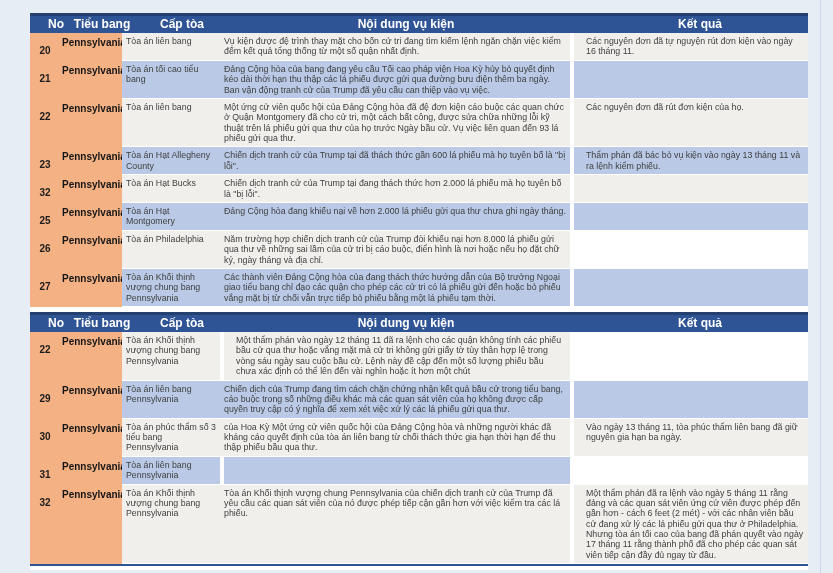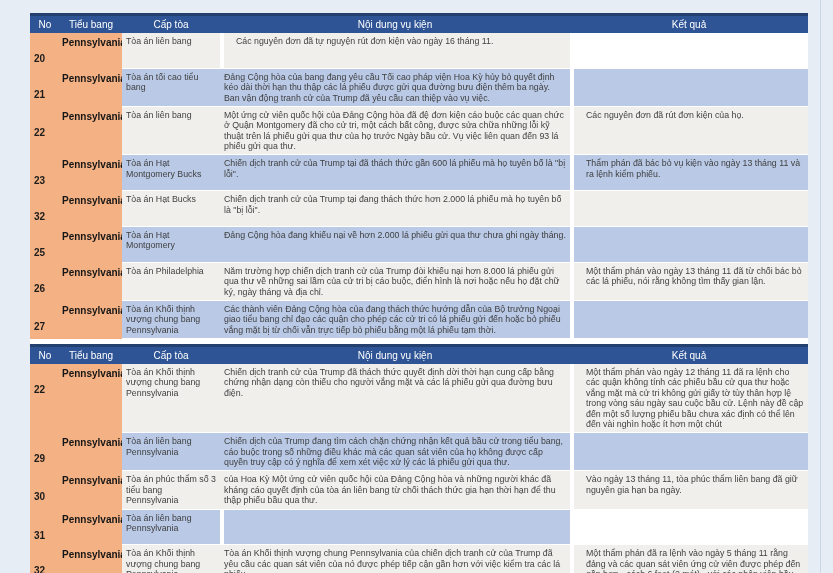--- a/index.html
+++ b/index.html
@@ -15,30 +15,30 @@
     background:#ffffff;padding-bottom:4px;
   }
   .tbl{width:778px;}
   .tbl + .tbl{margin-top:5px;}
   .tbl-2{border-bottom:2px solid var(--header-bg,#2e5495);}
   .hdr{
     display:grid;grid-template-columns:30px 62px 98px 350px 238px;
     background:var(--header-bg,#2e5495);
     border-top:3px solid var(--header-top,#24406e);
     color:var(--header-text,#fff);
-    font-weight:normal;font-size:10px;line-height:17px;
+    font-weight:bold;font-size:12px;line-height:17px;padding-left:11px;
   }
   .hdr .hcell{text-align:center;white-space:nowrap;overflow:hidden;}
   .row{display:grid;grid-template-columns:30px 62px 98px 350px 238px;}
   .cell{
     font-size:8.8px;line-height:1.18;color:var(--text,#3f3f3f);
     padding:3px 4px 3px 4px;border-bottom:1px solid #fff;
     overflow:hidden;
   }
-  .cell.no{font-weight:bold;font-size:10px;color:#1c1c1c;text-align:left;padding-top:20px;}
+  .cell.no{font-weight:bold;font-size:10px;color:#1c1c1c;text-align:center;padding-top:12px;}
   .cell.state{font-weight:bold;font-size:10px;color:#161616;white-space:nowrap;padding-top:4px;padding-left:2px;}
   .cell.result{border-left:4px solid #ffffff;padding-left:12px;}
   
   .band-light .court,.band-light .content,.band-light .result{background:var(--band-light,#f0efec);}
   .band-blue  .court,.band-blue  .content,.band-blue  .result{background:var(--band-blue,#b9c9e6);}
   
   .state-hl .no,.state-hl .state{
     background:var(--state-highlight-bg,#f4b183);
     border-bottom:1px solid var(--state-highlight-bg,#f4b183);
   }
@@ -58,40 +58,41 @@
       <div class="hcell">Tiểu bang</div>
       <div class="hcell">Cấp tòa</div>
       <div class="hcell">Nội dung vụ kiện</div>
       <div class="hcell">Kết quả</div>
     </div>
     <div>
         <div class="row band-light state-hl">
     <div class="cell no">20</div>
     <div class="cell state">Pennsylvania</div>
     <div class="cell court">Tòa án liên bang</div>
+    <div class="cell content">Vụ kiện  được đệ trình thay mặt cho bốn cử tri đang tìm kiếm lệnh ngăn chặn việc kiểm đếm kết quả tổng thống từ một số quận nhất định.</div>
     <div class="cell result">Các nguyên đơn đã tự nguyện rút đơn kiện vào ngày 16 tháng 11.</div>
   </div>
         <div class="row band-blue state-hl">
     <div class="cell no">21</div>
     <div class="cell state">Pennsylvania</div>
     <div class="cell court">Tòa án tối cao tiểu bang</div>
     <div class="cell content">Đảng Cộng hòa của bang đang yêu cầu Tối cao pháp viện Hoa Kỳ hủy bỏ quyết định kéo dài thời hạn thu thập các lá phiếu được gửi qua đường bưu điện thêm ba ngày. Ban vận động tranh cử của Trump đã yêu cầu can thiệp vào vụ việc.</div>
     <div class="cell result"></div>
   </div>
         <div class="row band-light state-hl">
     <div class="cell no">22</div>
     <div class="cell state">Pennsylvania</div>
     <div class="cell court">Tòa án liên bang</div>
     <div class="cell content">Một ứng cử viên quốc hội của Đảng Cộng hòa đã đệ đơn kiện cáo buộc các quan chức ở Quận Montgomery đã cho cử tri, một cách bất công, được sửa chữa những lỗi kỹ thuật trên lá phiếu gửi qua thư của họ trước Ngày bầu cử. Vụ việc liên quan đến 93 lá phiếu gửi qua thư.</div>
     <div class="cell result">Các nguyên đơn đã rút đơn kiện của họ.</div>
   </div>
         <div class="row band-blue state-hl">
     <div class="cell no">23</div>
     <div class="cell state">Pennsylvania</div>
-    <div class="cell court">Tòa án Hạt Montgomery Bucks</div>
+    <div class="cell court">Tòa án Hạt Allegheny County</div>
     <div class="cell content">Chiến dịch tranh cử của Trump tại đã thách thức gần 600 lá phiếu mà họ tuyên bố là "bị lỗi".</div>
     <div class="cell result">Thẩm phán đã bác bỏ vụ kiện vào ngày 13 tháng 11 và ra lệnh kiểm phiếu.</div>
   </div>
         <div class="row band-light state-hl">
     <div class="cell no">32</div>
     <div class="cell state">Pennsylvania</div>
     <div class="cell court">Tòa án Hạt  Bucks</div>
     <div class="cell content">Chiến dịch tranh cử của Trump tại  đang thách thức hơn 2.000 lá phiếu mà họ tuyên bố là "bị lỗi".</div>
     <div class="cell result"></div>
   </div>
@@ -100,21 +101,20 @@
     <div class="cell state">Pennsylvania</div>
     <div class="cell court">Tòa án Hạt  Montgomery</div>
     <div class="cell content">Đảng Cộng hòa  đang khiếu nại về hơn 2.000 lá phiếu gửi qua thư chưa ghi ngày tháng.</div>
     <div class="cell result"></div>
   </div>
         <div class="row band-light state-hl">
     <div class="cell no">26</div>
     <div class="cell state">Pennsylvania</div>
     <div class="cell court">Tòa án Philadelphia</div>
     <div class="cell content">Năm trường hợp chiến dịch tranh cử của Trump đòi khiếu nại hơn 8.000 lá phiếu gửi qua thư về những sai lầm của cử tri bị cáo buộc, điển hình là nơi hoặc nếu họ đặt chữ ký, ngày tháng và địa chỉ.</div>
-    <div class="cell result">Một thẩm phán vào ngày 13 tháng 11 đã từ chối bác bỏ các lá phiếu, nói rằng không tìm thấy gian lận.</div>
   </div>
         <div class="row band-blue state-hl">
     <div class="cell no">27</div>
     <div class="cell state">Pennsylvania</div>
     <div class="cell court">Tòa án Khối thịnh vượng chung bang Pennsylvania</div>
     <div class="cell content">Các thành viên Đảng Cộng hòa của đang thách thức hướng dẫn của Bộ trưởng Ngoại giao tiểu bang chỉ đạo các quận cho phép các cử tri có lá phiếu gửi đến hoặc bỏ phiếu vắng mặt bị từ chối vẫn trực tiếp bỏ phiếu bằng một lá phiếu tạm thời.</div>
     <div class="cell result"></div>
   </div>
       </div>
   </div>
@@ -125,21 +125,20 @@
       <div class="hcell">Tiểu bang</div>
       <div class="hcell">Cấp tòa</div>
       <div class="hcell">Nội dung vụ kiện</div>
       <div class="hcell">Kết quả</div>
     </div>
     <div>
         <div class="row band-light state-hl">
     <div class="cell no">22</div>
     <div class="cell state">Pennsylvania</div>
     <div class="cell court">Tòa án Khối thịnh vượng chung bang Pennsylvania</div>
-    <div class="cell content">Chiến dịch tranh cử của Trump đã thách thức quyết định dời thời hạn cung cấp bằng chứng nhận dạng còn thiếu cho người vắng mặt và các lá phiếu gửi qua đường bưu điện.</div>
     <div class="cell result">Một thẩm phán vào ngày 12 tháng 11 đã ra lệnh cho các quận không tính các phiếu bầu cử qua thư hoặc vắng mặt mà cử tri không gửi giấy tờ tùy thân hợp lệ trong vòng sáu ngày sau cuộc bầu cử. Lệnh này đề cập đến một số lượng phiếu bầu chưa xác định có thể lên đến vài nghìn hoặc ít hơn một chút</div>
   </div>
         <div class="row band-blue state-hl">
     <div class="cell no">29</div>
     <div class="cell state">Pennsylvania</div>
     <div class="cell court">Tòa án liên bang Pennsylvania</div>
     <div class="cell content">Chiến dịch của Trump đang tìm cách chặn chứng nhận kết quả bầu cử trong tiểu bang, cáo buộc trong số những điều khác mà các quan sát viên của họ không được cấp quyền truy cập có ý nghĩa để xem xét việc xử lý các lá phiếu gửi qua thư.</div>
     <div class="cell result"></div>
   </div>
         <div class="row band-light state-hl">

